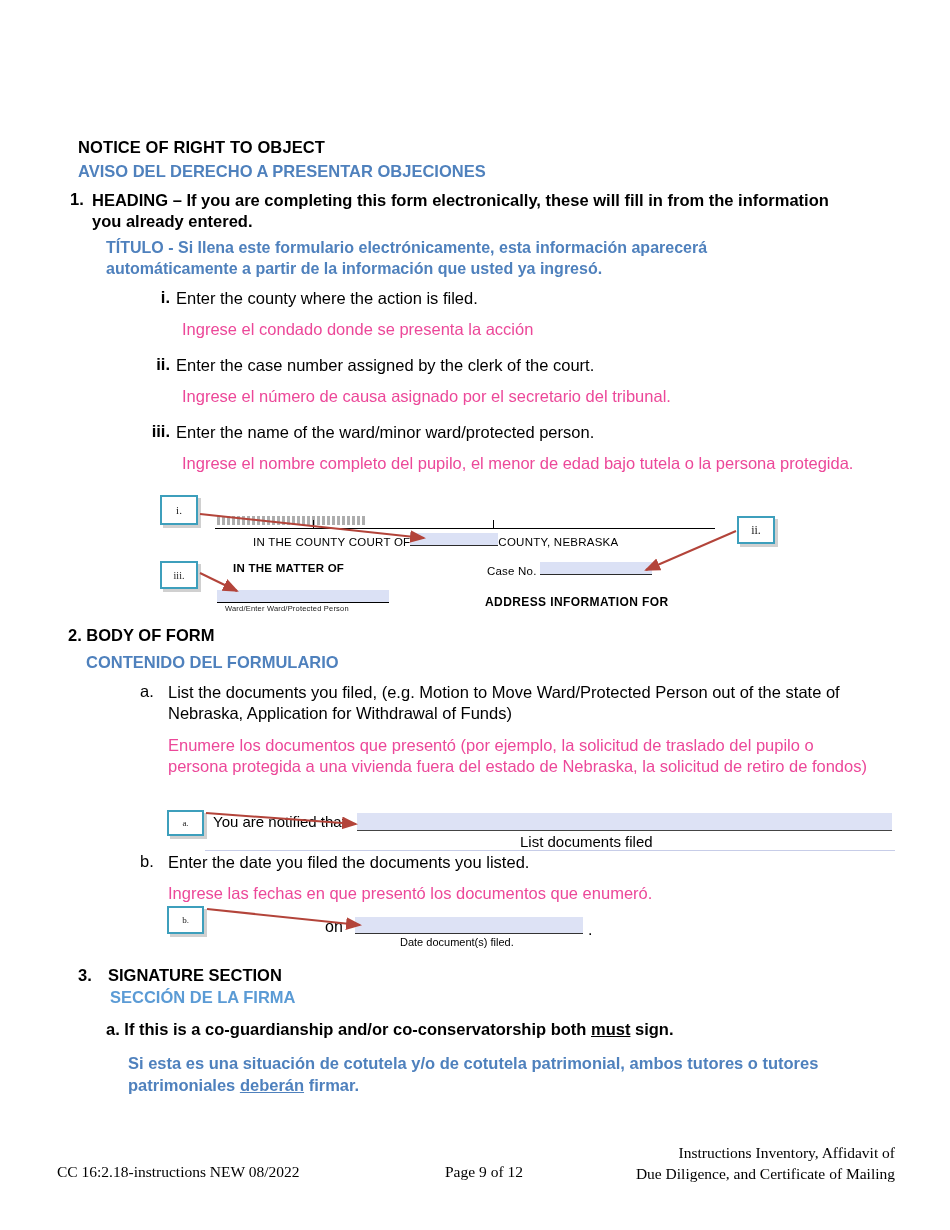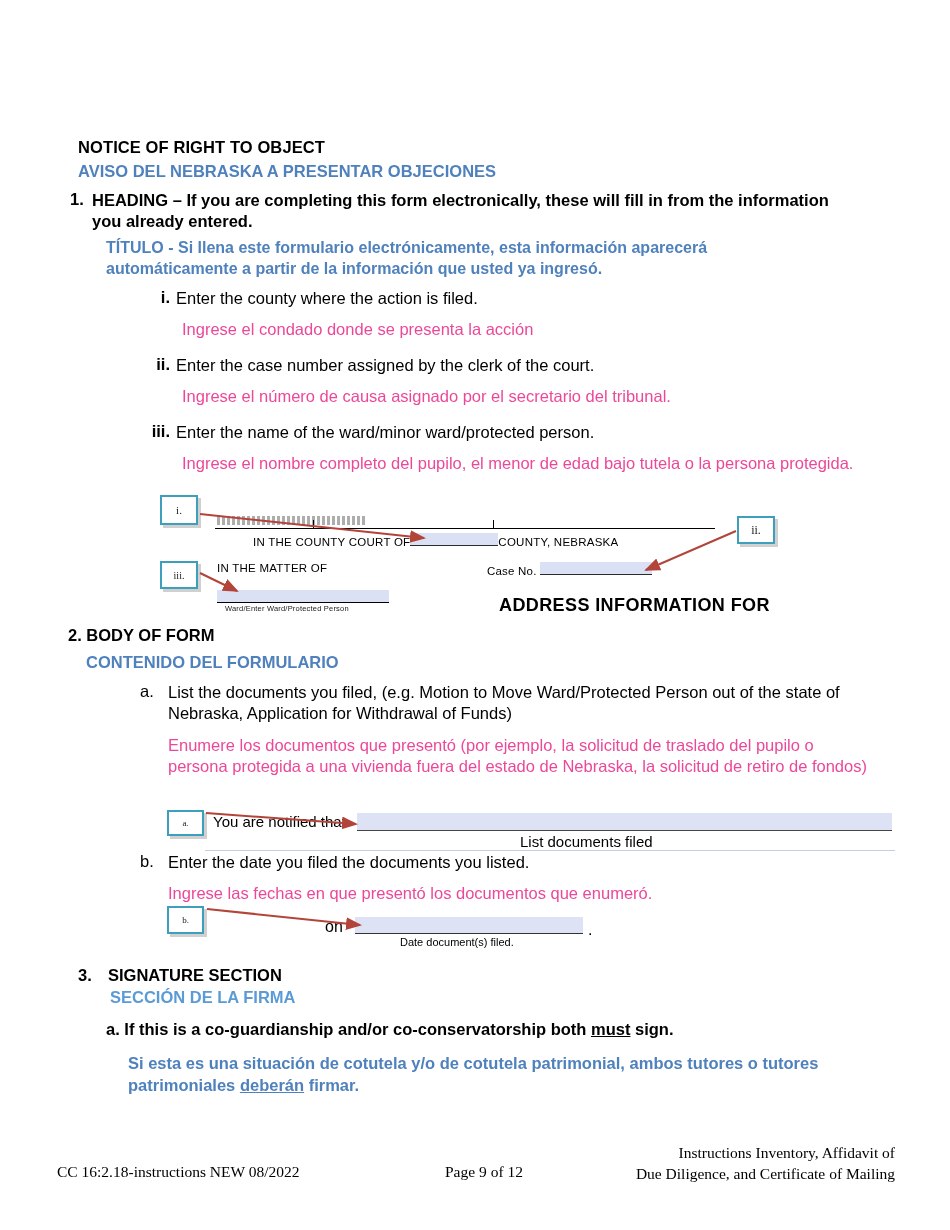--- a/index.html
+++ b/index.html
@@ -153,25 +153,26 @@
     font-family: "Liberation Sans", sans-serif;
   }
   .fill {
     display: inline-block;
     background: #dbe1f5;
     border-bottom: 1px solid #2b2b2b;
     vertical-align: baseline;
   }
   .fs1-matter {
     position: absolute;
-    left: 22px;
+    left: 38px;
     top: 62px;
     font-size: 11.5px;
     letter-spacing: 0.25px;
     white-space: nowrap;
+    font-weight: bold;
   }
   .fs1-caseno {
     position: absolute;
     left: 292px;
     top: 62px;
     font-size: 11.5px;
     letter-spacing: 0.2px;
     white-space: nowrap;
   }
   .fs1-wardfill {
@@ -189,25 +190,24 @@
     top: 104px;
     font-size: 7.5px;
     letter-spacing: 0.2px;
     white-space: nowrap;
     color: #1a1a1a;
   }
   .fs1-addrinfo {
     position: absolute;
     left: 290px;
     top: 95px;
-    font-size: 18px;
+    font-size: 12px;
     font-weight: bold;
     letter-spacing: 0.4px;
     white-space: nowrap;
-    margin-left: 14px;
   }
 
   
   .callout {
     position: absolute;
     background: #ffffff;
     border: 2.6px solid #3d9fbc;
     box-shadow: 3px 3px 0 rgba(170,170,170,0.55);
     display: flex;
     align-items: center;
@@ -419,21 +419,21 @@
     text-align: right;
     line-height: 1.35;
   }
 </style>
 </head>
 <body>
 
 <div class="page">
 
   <div class="doc-title">NOTICE OF RIGHT TO OBJECT</div>
-  <div class="doc-title-es">AVISO DEL NEBRASKA A PRESENTAR OBJECIONES</div>
+  <div class="doc-title-es">AVISO DEL DERECHO A PRESENTAR OBJECIONES</div>
 
   <div class="sec1">
     <div class="sec1-row">
       <div class="sec1-num">1.</div>
       <div class="sec1-text">HEADING – If you are completing this form electronically, these will fill in from the information you already entered.</div>
     </div>
   </div>
   <div class="sec1-es">TÍTULO - Si llena este formulario electrónicamente, esta información aparecerá automáticamente a partir de la información que usted ya ingresó.</div>
 
   <div class="roman-list">

